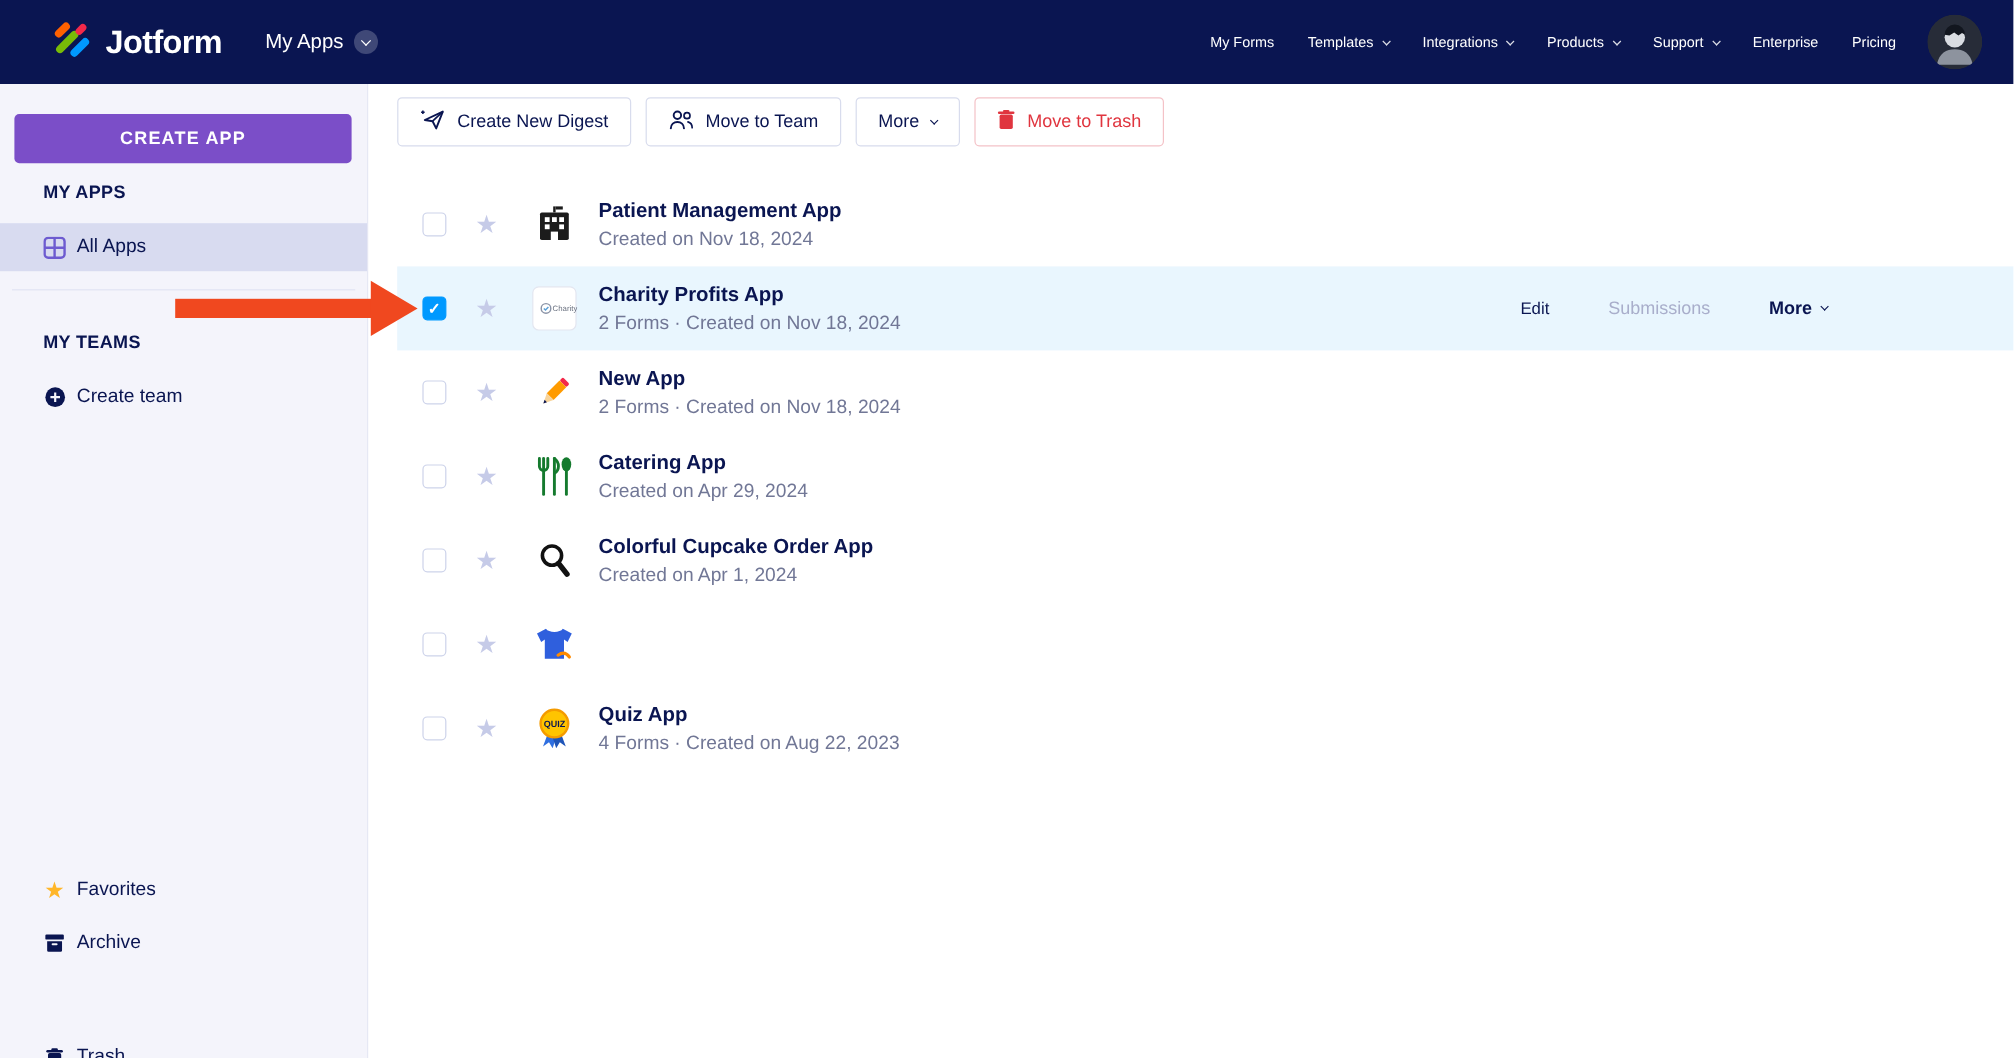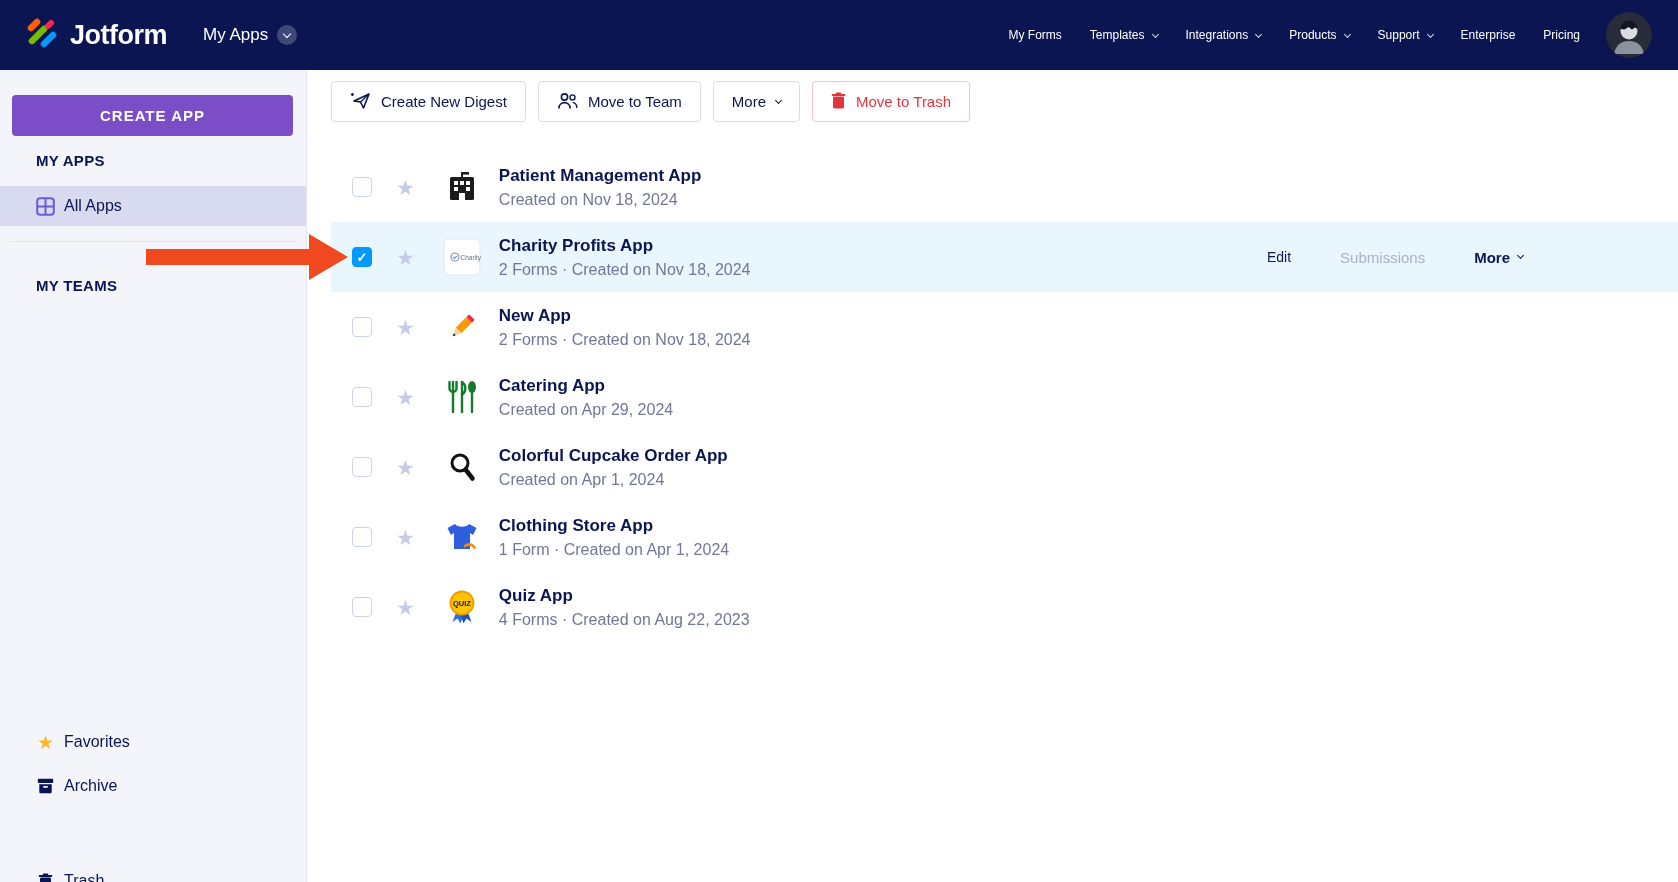--- a/index.html
+++ b/index.html
@@ -9,21 +9,21 @@
     background: #fff;
     position: relative;
     overflow: hidden;
     color: #0a1551;
   }
 
   
   .navbar {
     height: 70px; background: #0a1551;
     display: flex; align-items: center;
-    padding: 0 26px 0 24px;
+    padding: 0 26px 0 42px;
   }
   .brand { display: flex; align-items: center; gap: 10px; cursor: pointer; }
   .brand-name { color: #fff; font-size: 27px; font-weight: bold; letter-spacing: -0.5px; }
   .workspace { display: flex; align-items: center; gap: 9px; margin-left: 36px; color: #fff; font-size: 17px; cursor: pointer; }
   .ws-chev {
     width: 20px; height: 20px; border-radius: 50%;
     background: rgba(255,255,255,.22);
     display: flex; align-items: center; justify-content: center; color: #fff;
   }
   .chev {
@@ -186,20 +186,29 @@
           <line x1="1.5" y1="9.5" x2="17.5" y2="9.5" stroke="#6d5bd0" stroke-width="2"></line>
         </svg>
       </span>
       <span>All Apps</span>
     </div>
 
     <div class="side-div"></div>
 
     <div class="side-header h-myteams">MY TEAMS</div>
 
+    <div class="side-item item-create-team">
+      <span class="sicon">
+        <svg width="18" height="18" viewBox="0 0 18 18">
+          <circle cx="9" cy="9" r="8.2" fill="#0a1551"></circle>
+          <path d="M9 5 v8 M5 9 h8" stroke="#f4f4fb" stroke-width="1.8"></path>
+        </svg>
+      </span>
+      <span>Create team</span>
+    </div>
 
     <div class="side-item item-favorites">
       <span class="sicon fav-star">★</span>
       <span>Favorites</span>
     </div>
 
     <div class="side-item item-archive">
       <span class="sicon">
         <svg width="17" height="16" viewBox="0 0 17 16">
           <rect x="0.8" y="0.8" width="15.4" height="4.2" rx="1" fill="#0a1551"></rect>
@@ -371,24 +380,20 @@
 
       <div class="row">
         <span class="cb"></span>
         <span class="star">★</span>
         <span class="appicon">
           <svg width="38" height="34" viewBox="0 0 38 34">
             <path d="M12 4 L4.5 8 L8 15 L11 13 V29 H27 V13 L30 15 L33.5 8 L26 4 C24 7.5 14 7.5 12 4 Z" fill="#2f5fdd"></path>
             <path d="M22 26 c3.5-2.5 7-2 9.5 1.5" stroke="#ff8a00" stroke-width="2.6" fill="none" stroke-linecap="round"></path>
           </svg>
         </span>
-        <div class="texts">
-          <div class="title">Clothing Store App</div>
-          <div class="meta">1 Form · Created on Apr 1, 2024</div>
-        </div>
       </div>
 
       <div class="row">
         <span class="cb"></span>
         <span class="star">★</span>
         <span class="appicon">
           <svg width="36" height="36" viewBox="0 0 36 36">
             <path d="M13 21 L8.5 33 L13.5 29.5 L16.5 34.5 L20 24" fill="#2f6fe0"></path>
             <path d="M23 21 L27.5 33 L22.5 29.5 L19.5 34.5 L16 24" fill="#1f55b8"></path>
             <circle cx="18" cy="14" r="11.5" fill="#ffc400" stroke="#f49b00" stroke-width="2"></circle>

